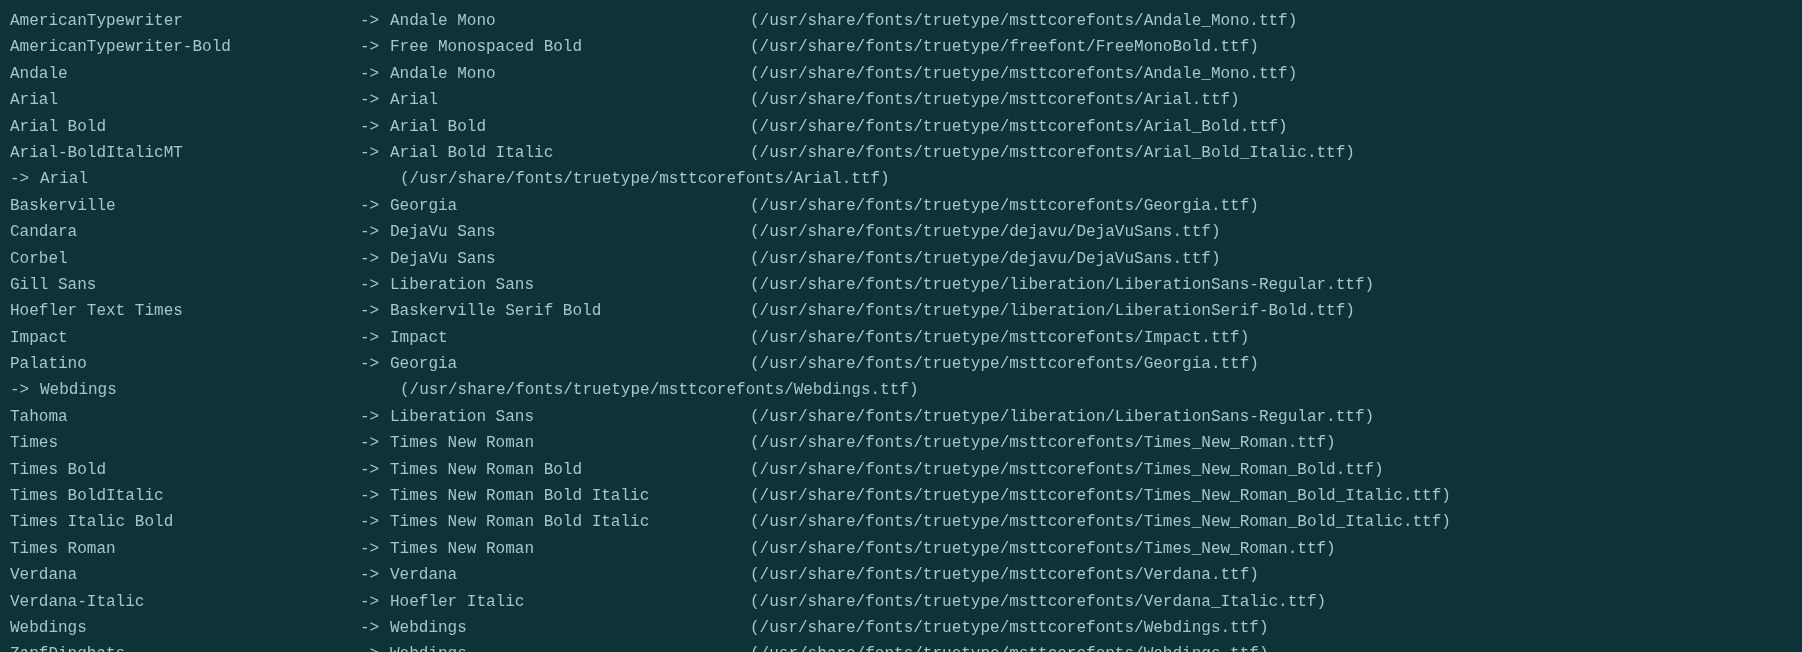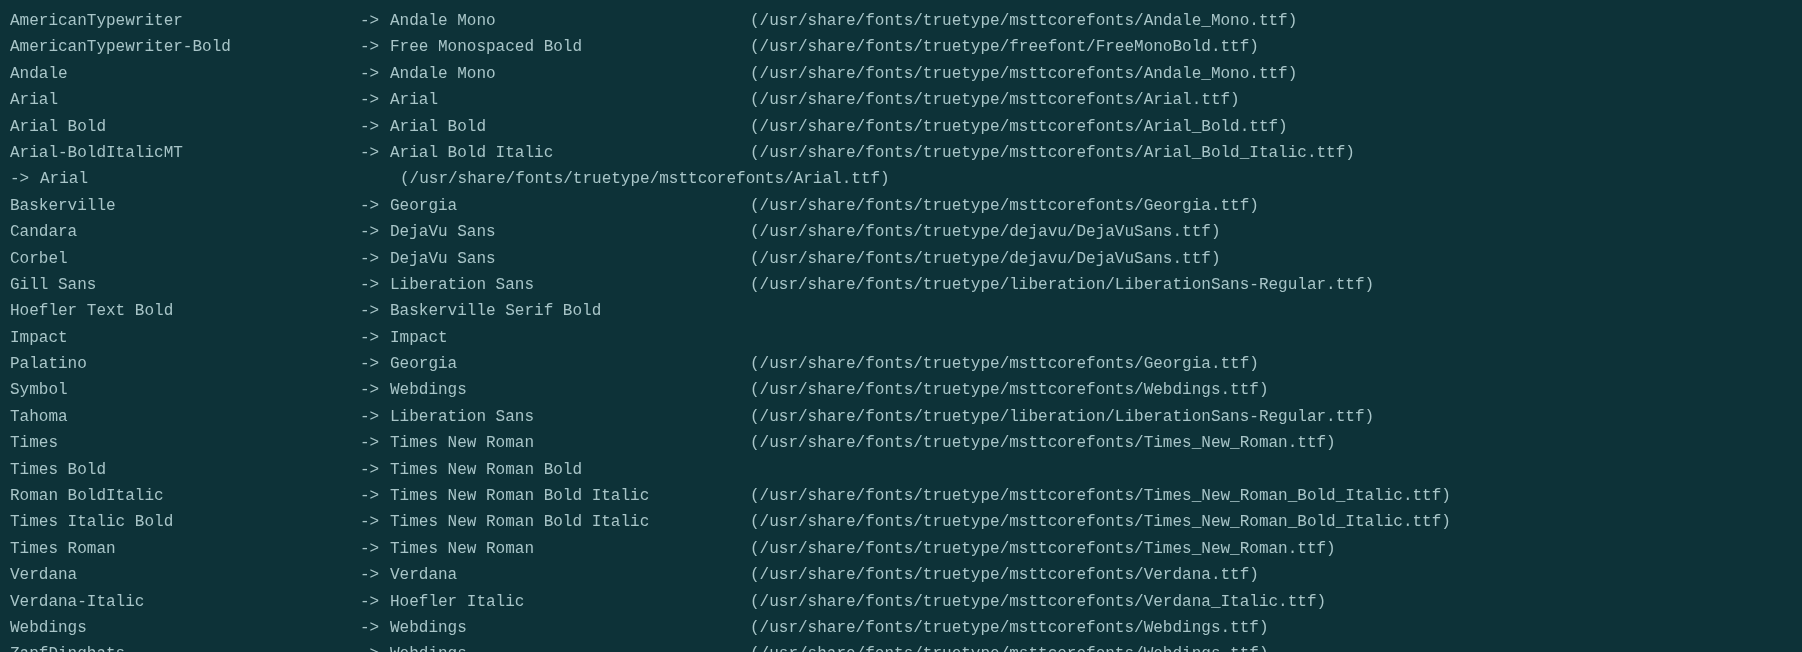--- a/index.html
+++ b/index.html
@@ -104,60 +104,62 @@
       <span class="col-target">DejaVu Sans</span>
       <span class="col-path">(/usr/share/fonts/truetype/dejavu/DejaVuSans.ttf)</span>
     </div>
     <div class="line">
       <span class="col-source">Gill Sans</span>
       <span class="col-arrow">-&gt;</span>
       <span class="col-target">Liberation Sans</span>
       <span class="col-path">(/usr/share/fonts/truetype/liberation/LiberationSans-Regular.ttf)</span>
     </div>
     <div class="line">
-      <span class="col-source">Hoefler Text Bold</span>
+      <span class="col-source">Hoefler Text Times</span>
       <span class="col-arrow">-&gt;</span>
       <span class="col-target">Baskerville Serif Bold</span>
+      <span class="col-path">(/usr/share/fonts/truetype/liberation/LiberationSerif-Bold.ttf)</span>
     </div>
     <div class="line">
       <span class="col-source">Impact</span>
       <span class="col-arrow">-&gt;</span>
       <span class="col-target">Impact</span>
+      <span class="col-path">(/usr/share/fonts/truetype/msttcorefonts/Impact.ttf)</span>
     </div>
     <div class="line">
       <span class="col-source">Palatino</span>
       <span class="col-arrow">-&gt;</span>
       <span class="col-target">Georgia</span>
       <span class="col-path">(/usr/share/fonts/truetype/msttcorefonts/Georgia.ttf)</span>
     </div>
     <div class="line">
-      <span class="col-source">Symbol</span>
       <span class="col-arrow">-&gt;</span>
       <span class="col-target">Webdings</span>
       <span class="col-path">(/usr/share/fonts/truetype/msttcorefonts/Webdings.ttf)</span>
     </div>
     <div class="line">
       <span class="col-source">Tahoma</span>
       <span class="col-arrow">-&gt;</span>
       <span class="col-target">Liberation Sans</span>
       <span class="col-path">(/usr/share/fonts/truetype/liberation/LiberationSans-Regular.ttf)</span>
     </div>
     <div class="line">
       <span class="col-source">Times</span>
       <span class="col-arrow">-&gt;</span>
       <span class="col-target">Times New Roman</span>
       <span class="col-path">(/usr/share/fonts/truetype/msttcorefonts/Times_New_Roman.ttf)</span>
     </div>
     <div class="line">
       <span class="col-source">Times Bold</span>
       <span class="col-arrow">-&gt;</span>
       <span class="col-target">Times New Roman Bold</span>
+      <span class="col-path">(/usr/share/fonts/truetype/msttcorefonts/Times_New_Roman_Bold.ttf)</span>
     </div>
     <div class="line">
-      <span class="col-source">Roman BoldItalic</span>
+      <span class="col-source">Times BoldItalic</span>
       <span class="col-arrow">-&gt;</span>
       <span class="col-target">Times New Roman Bold Italic</span>
       <span class="col-path">(/usr/share/fonts/truetype/msttcorefonts/Times_New_Roman_Bold_Italic.ttf)</span>
     </div>
     <div class="line">
       <span class="col-source">Times Italic Bold</span>
       <span class="col-arrow">-&gt;</span>
       <span class="col-target">Times New Roman Bold Italic</span>
       <span class="col-path">(/usr/share/fonts/truetype/msttcorefonts/Times_New_Roman_Bold_Italic.ttf)</span>
     </div>

